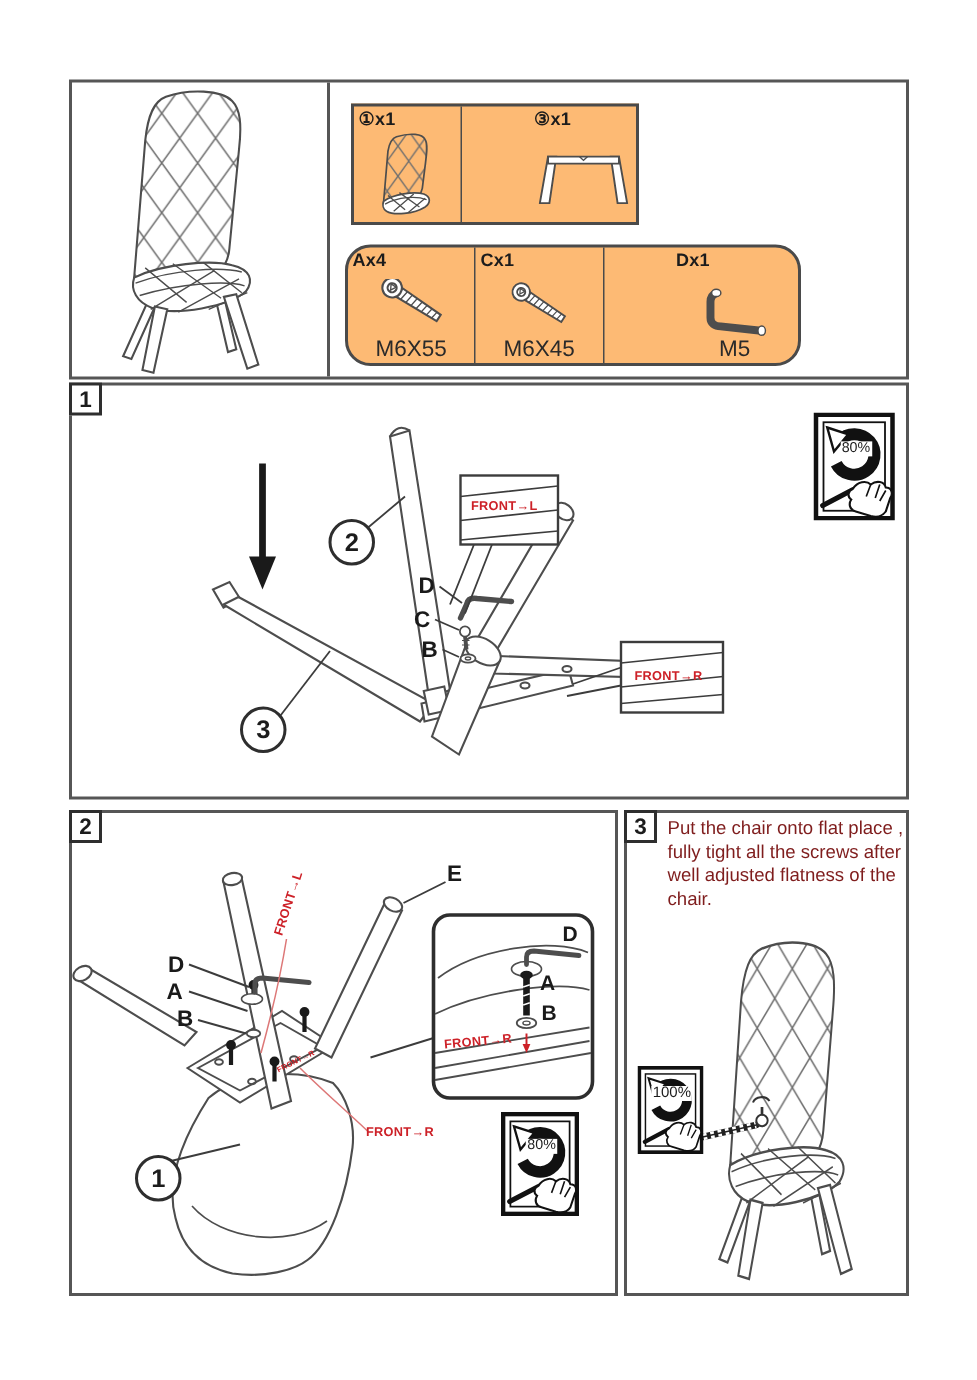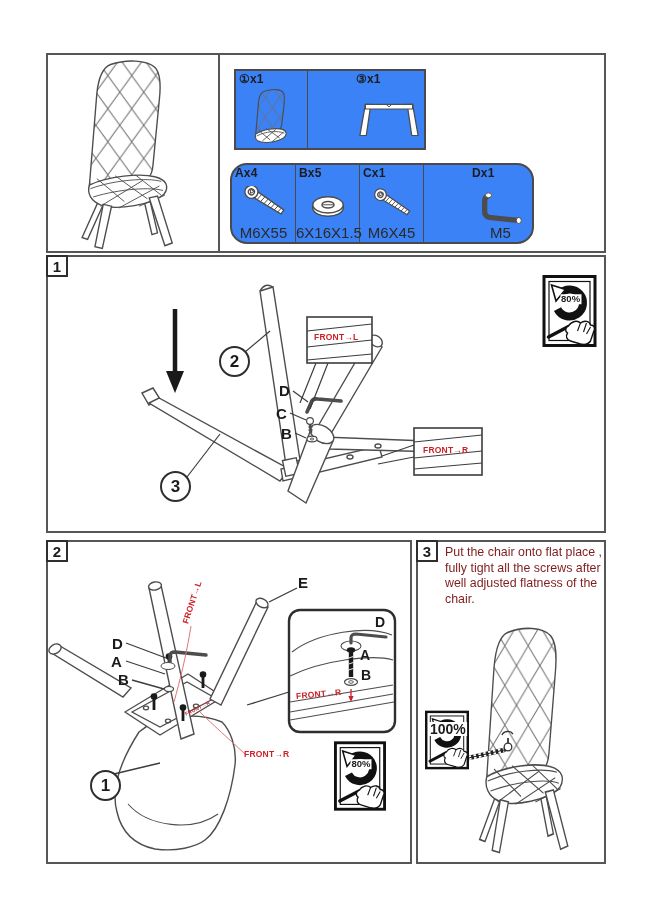--- a/index.html
+++ b/index.html
@@ -3,38 +3,38 @@
 <meta charset="utf-8">
 <style>
   html,body{margin:0;padding:0;background:#ffffff;}
   .page{position:relative;width:651px;height:920px;background:#ffffff;overflow:hidden;
         font-family:"Liberation Sans", sans-serif;color:#1c1c1c;}
   .panel{position:absolute;background:#fff;border:2px solid #565656;box-sizing:border-box;}
   .stepnum{position:absolute;left:-2px;top:-2px;width:22px;height:22px;background:#fff;
            border:2.5px solid #2e2e2e;box-sizing:border-box;display:flex;align-items:center;
            justify-content:center;font-weight:700;font-size:15px;z-index:6;}
   .vdiv{position:absolute;top:0;bottom:0;width:2px;background:#565656;}
-  .ptable{position:absolute;border:2px solid #4a4a4a;display:flex;background:#3b82f6;box-sizing:border-box;}
+  .ptable{position:absolute;border:2px solid #4a4a4a;display:flex;background:#fdba74;box-sizing:border-box;}
   .pcell{position:relative;flex:1;border-right:1.5px solid #4a4a4a;}
   .pcell:last-child{border-right:none;margin-left:45px;}
   .plabel{position:absolute;left:3px;top:1px;font-weight:700;font-size:12px;letter-spacing:.2px;}
   .psize{position:absolute;left:0;right:0;bottom:1px;text-align:center;font-size:15px;color:#2a2a2a;}
   .picon{position:absolute;left:50%;top:54%;transform:translate(-50%,-50%);}
   .dsvg{position:absolute;left:0;top:0;width:100%;height:100%;display:block;}
   .ltr{position:absolute;font-size:15px;font-weight:600;color:#1a1a1a;line-height:1;z-index:3;}
   .callout{position:absolute;width:27px;height:27px;border:2.5px solid #2e2e2e;border-radius:50%;
            background:#fff;display:flex;align-items:center;justify-content:center;
            font-weight:700;font-size:17px;z-index:3;}
   .redlbl{position:absolute;color:#cd2128;font-weight:700;font-size:8.5px;letter-spacing:.2px;
           line-height:1;white-space:nowrap;z-index:3;}
   .torque{position:absolute;z-index:4;}
   .torque svg{width:100%;height:100%;display:block;}
-  .tq{position:absolute;left:52%;top:34%;transform:translate(-50%,-50%);font-weight:700;
+  .tq{position:absolute;left:52%;top:34%;transform:translate(-50%,-50%);font-weight:400;
       font-size:9.5px;background:#fff;line-height:1;padding:0 1px;white-space:nowrap;}
-  .tq-sm{font-size:14px;}
+  .tq-sm{font-size:10px;}
   .instr{position:absolute;font-size:12.4px;line-height:1.26;color:#7f1d1d;}
 </style>
 </head>
 <body>
 
 <svg width="0" height="0" style="position:absolute" aria-hidden="true">
   <defs>
     <pattern id="qdiam" width="26" height="36" patternUnits="userSpaceOnUse">
       <path d="M0,18 L13,0 L26,18 L13,36 Z" fill="none" stroke="#6e6e6e" stroke-width="1.1"></path>
     </pattern>
@@ -151,27 +151,20 @@
       </div>
     </div>
 
     <div class="ptable" style="left:182px;top:108px;width:304px;height:81px;border-radius:17px;">
       <div class="pcell">
         <span class="plabel">Ax4</span>
         <svg class="picon" width="48" height="42" viewBox="0 0 48 42">
           <use href="#g-bolt" transform="translate(2,4) rotate(33 22 10)"></use>
         </svg>
         <span class="psize">M6X55</span>
-      </div>
-      <div class="pcell">
-        <span class="plabel">Bx5</span>
-        <svg class="picon" width="37" height="24" viewBox="0 0 34 22">
-          <use href="#g-washer"></use>
-        </svg>
-        <span class="psize">6X16X1.5</span>
       </div>
       <div class="pcell">
         <span class="plabel">Cx1</span>
         <svg class="picon" width="44" height="40" viewBox="0 0 44 40">
           <use href="#g-bolt" transform="translate(2,6) scale(0.9) rotate(33 22 10)"></use>
         </svg>
         <span class="psize">M6X45</span>
       </div>
       <div class="pcell">
         <span class="plabel">Dx1</span>

